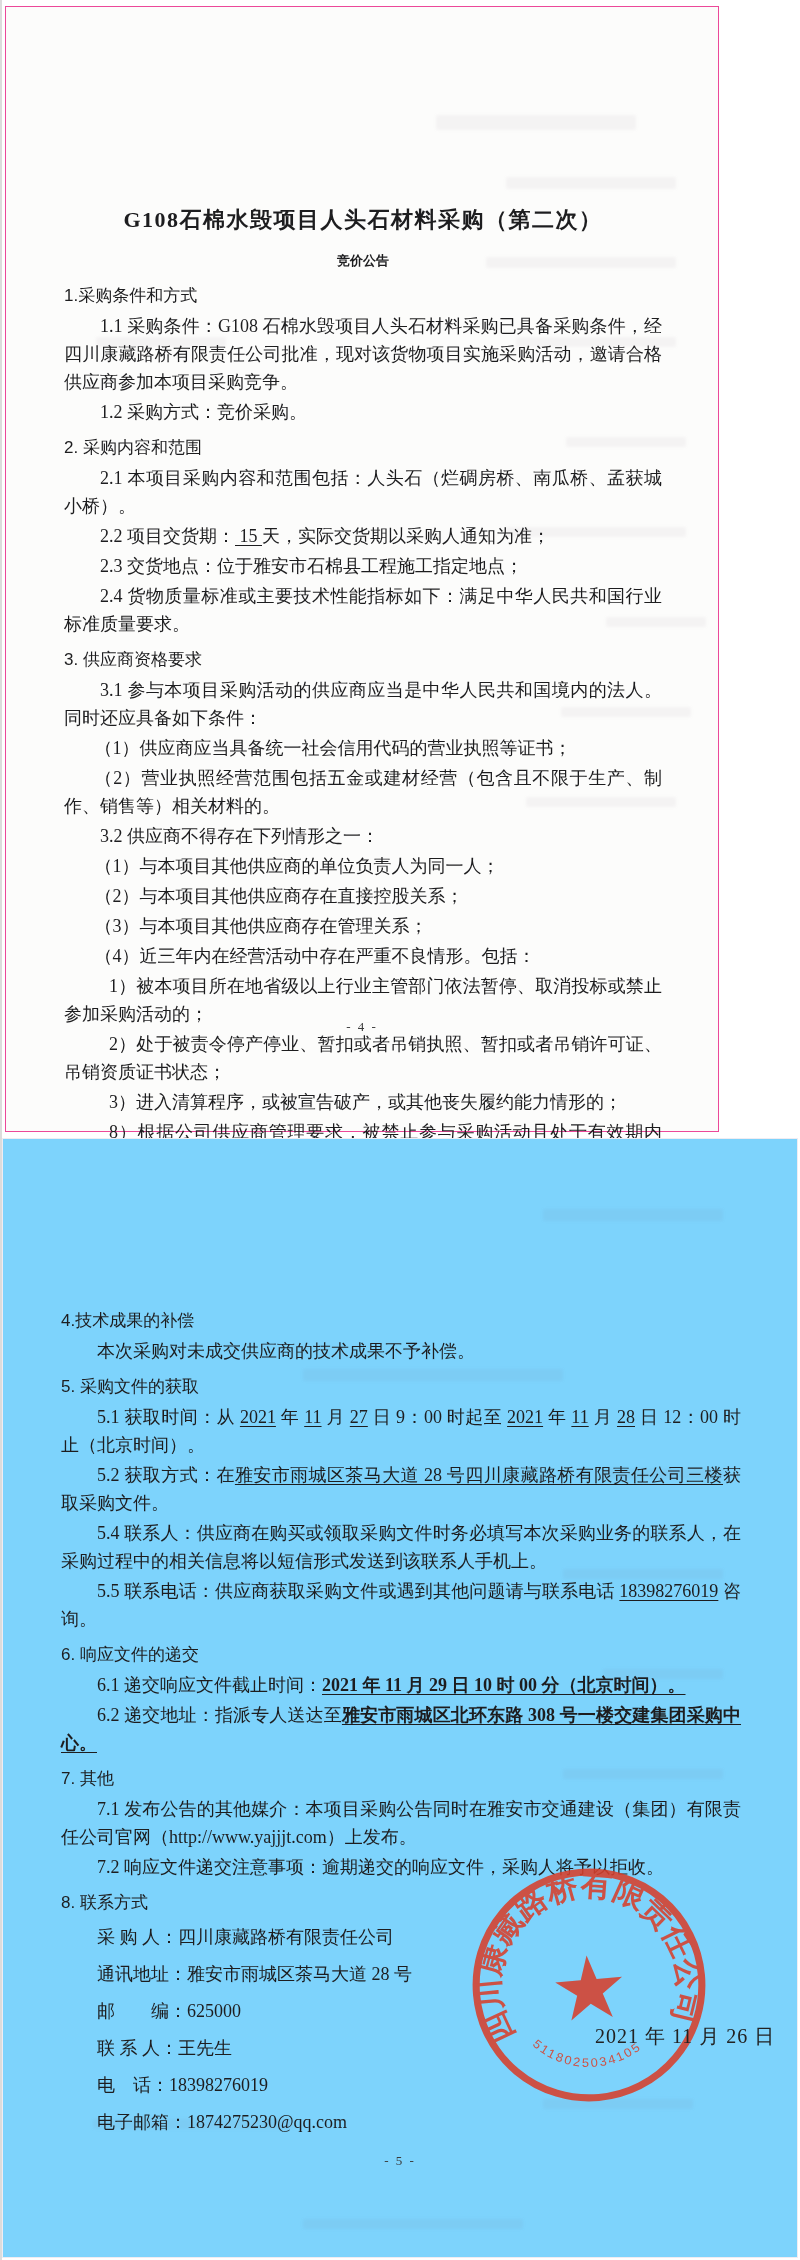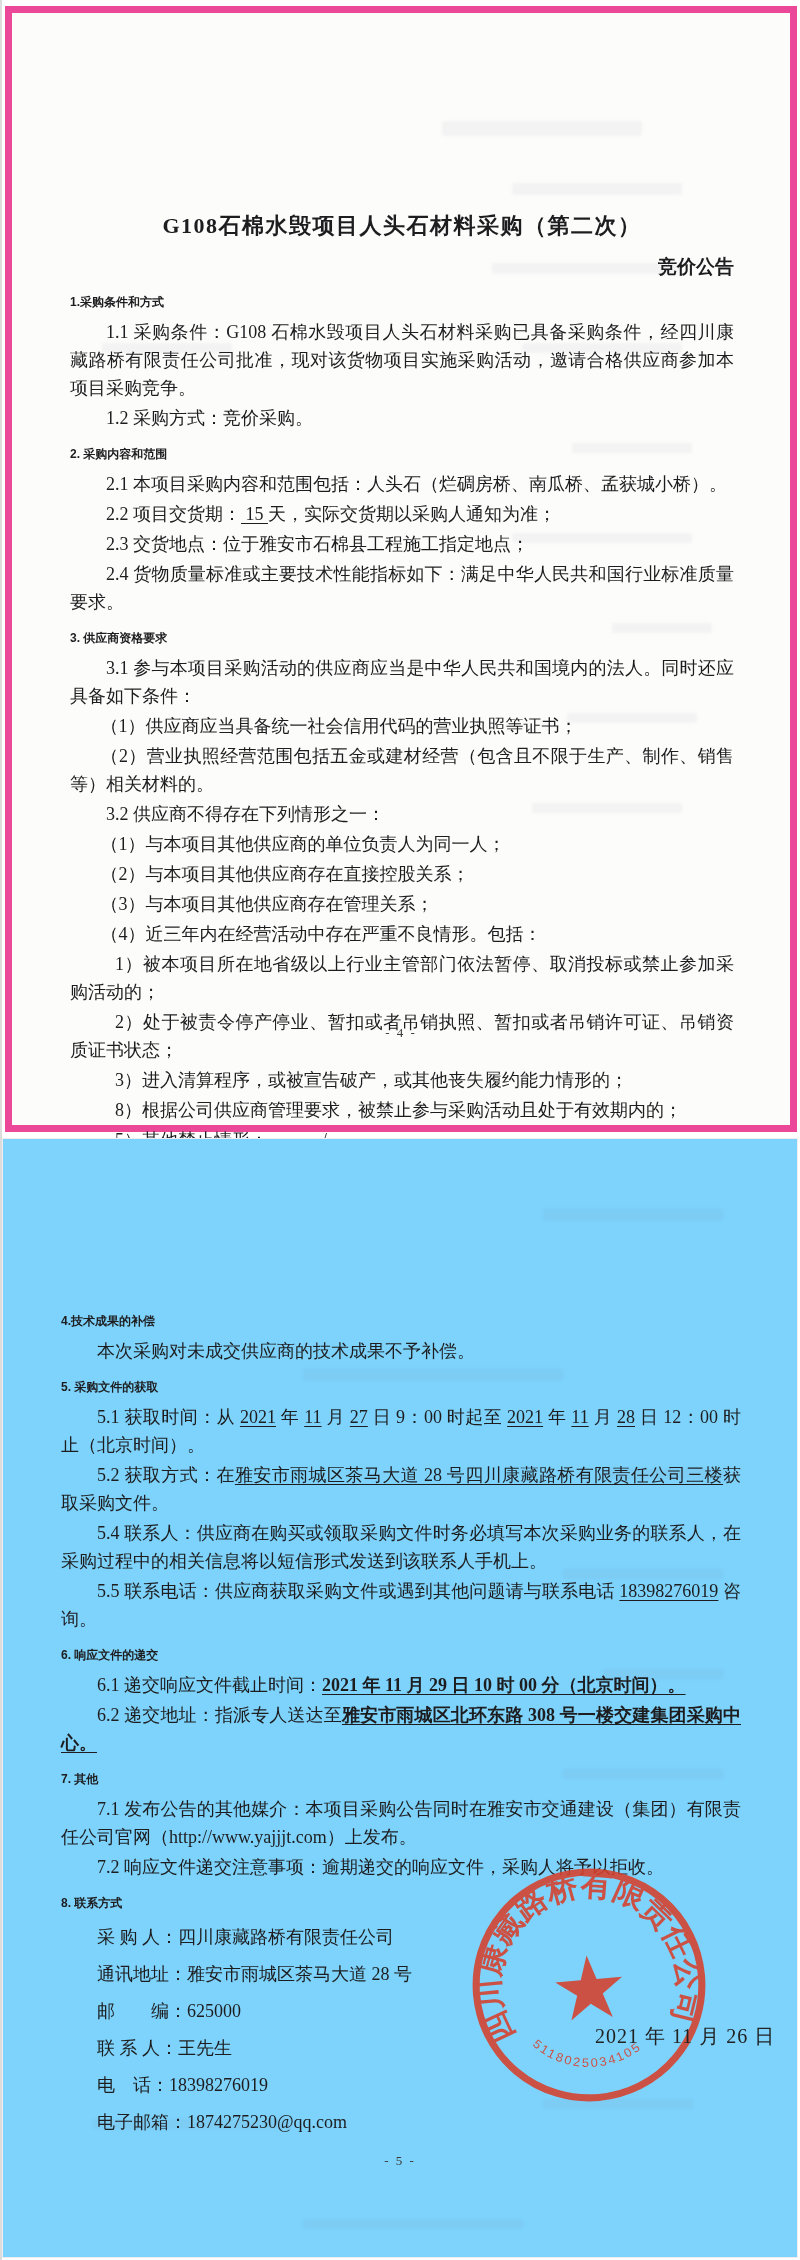--- a/index.html
+++ b/index.html
@@ -5,29 +5,29 @@
   html,body{margin:0;padding:0;}
   body{
     width:800px;height:2260px;position:relative;
     background:#ffffff;
     font-family:"Liberation Serif","DejaVu Serif",serif;
     color:#1d1d1f;
     overflow:hidden;
   }
   .edge-strip{position:absolute;left:0;top:0;width:2px;height:2260px;background:#dcdcdc;}
   .page{position:absolute;box-sizing:border-box;}
-  #page1{top:6px;left:5px;width:792px;height:1126px;background:#fcfcfb;border:7px solid #ec4899;}
+  #page1{top:6px;left:5px;width:714px;height:1126px;background:#fcfcfb;border:1px solid #ec4899;}
   #page2{top:1138px;left:2px;width:796px;height:1120px;background:#7dd3fc;border:1px solid #efecf2;}
   .inner{position:absolute;left:58px;right:56px;top:0;}
   #page1 .inner{padding-top:198px;}
   #page2 .inner{padding-top:160px;}
   .doc-title{font-size:22px;font-weight:700;text-align:center;letter-spacing:1.5px;line-height:30px;}
-  .doc-subtitle{font-size:19px;font-weight:700;text-align:right;margin-top:13px;line-height:26px;
+  .doc-subtitle{font-size:13px;font-weight:700;text-align:center;margin-top:13px;line-height:26px;
     font-family:Liberation Serif, serif;}
-  .doc-h{font-size:12px;font-weight:700;line-height:28px;margin:8px 0 2px;
+  .doc-h{font-size:17px;font-weight:400;line-height:28px;margin:8px 0 2px;
     font-family:"Liberation Sans","DejaVu Sans",sans-serif;}
   .doc-p{font-size:18px;line-height:28px;margin:0 0 2px;text-align:justify;}
   .ind1{text-indent:1.7em;}
   .ind2{text-indent:2em;}
   .ind3{text-indent:2.5em;}
   .contact{text-indent:2em;line-height:37px;margin:0;}
   .u{text-decoration:underline;text-underline-offset:3px;}
   .b{font-weight:700;}
   .pagenum{position:absolute;left:0;right:0;text-align:center;font-size:13px;color:#3a3a3a;letter-spacing:2px;}
   #page1 .pagenum{top:1012px;}

